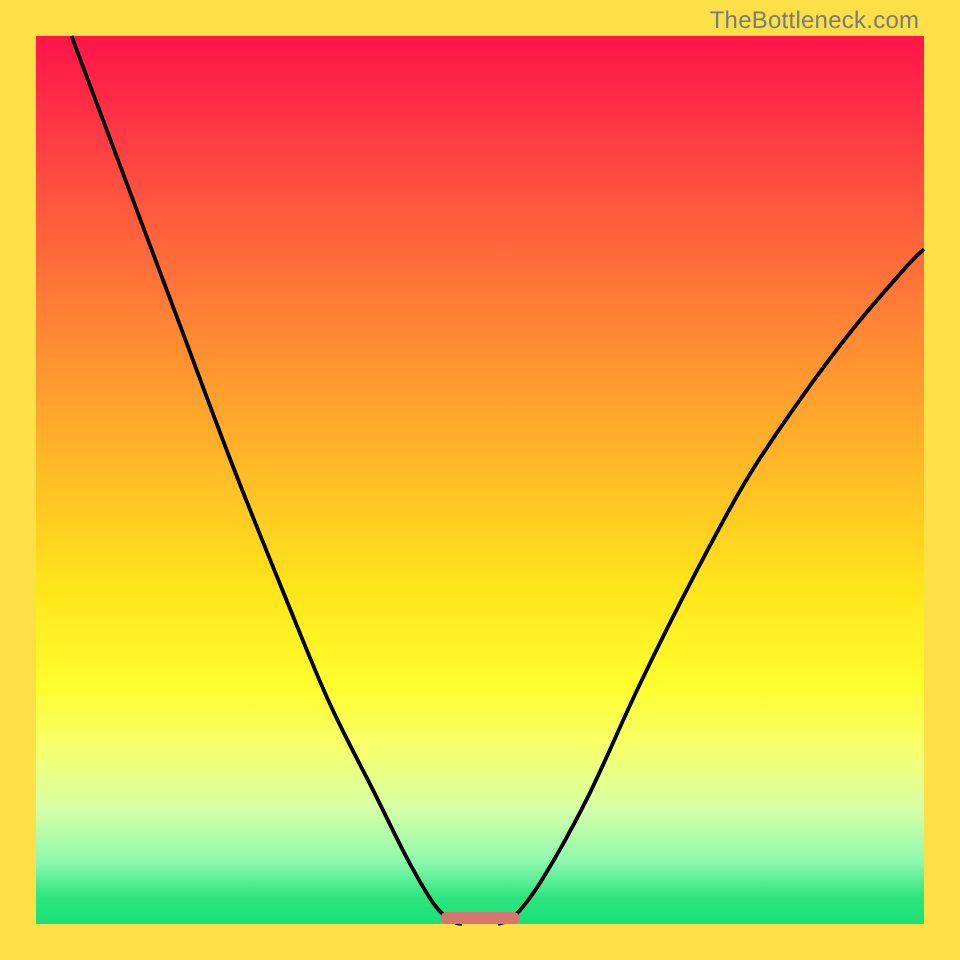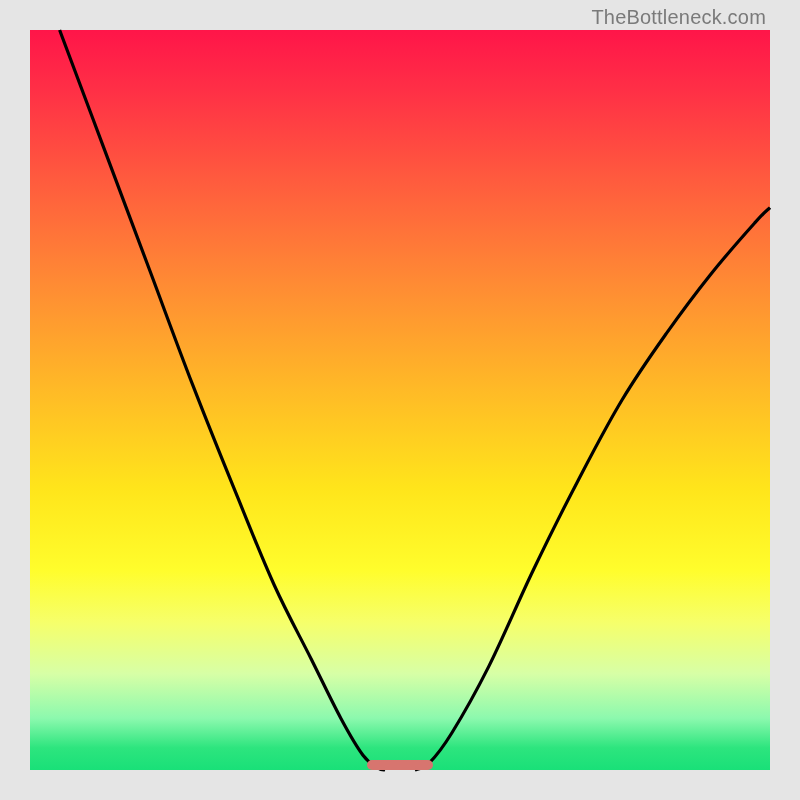--- a/index.html
+++ b/index.html
@@ -8,21 +8,21 @@
     width: 800px;
     height: 800px;
     overflow: hidden;
     background: #000;
     font-family: Arial, Helvetica, sans-serif;
   }
   .frame {
     position: relative;
     width: 800px;
     height: 800px;
-    background: #e5e5e5;
+    background: #fde047;
   }
   .plot-area {
     position: absolute;
     left: 30px;
     top: 30px;
     width: 740px;
     height: 740px;
     
     background: linear-gradient(
       to bottom,

